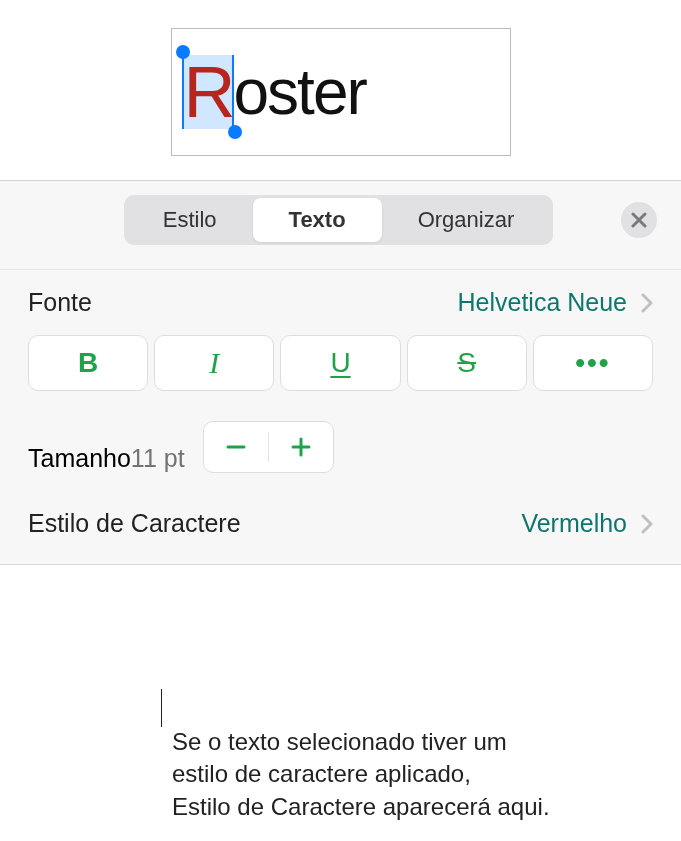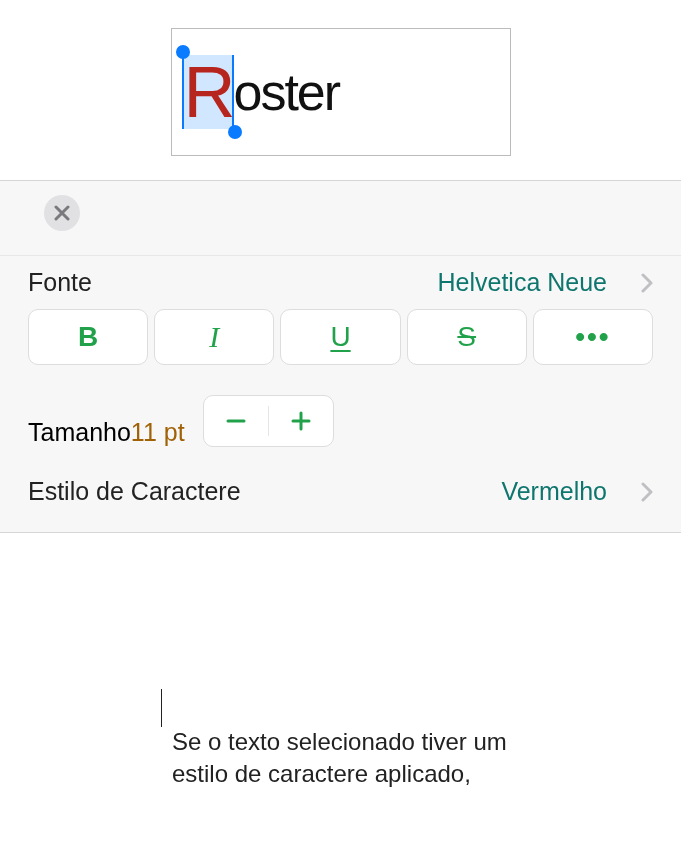--- a/index.html
+++ b/index.html
@@ -50,21 +50,21 @@
     .sel-handle.br { bottom: -6px; right: -8px; }
     .selected-char {
       font-size: 72px;
       font-weight: 500;
       color: #b7261e;
       position: relative;
       font-family: "Helvetica Neue", sans-serif;
       letter-spacing: -2px;
     }
     .rest-text {
-      font-size: 52px;
+      font-size: 64px;
       font-weight: 500;
       color: #111;
       font-family: "Helvetica Neue", sans-serif;
       letter-spacing: -2px;
     }
     .panel {
       background: #f7f7f8;
       border-top: 1px solid #d6d6d8;
       border-bottom: 1px solid #d6d6d8;
       padding: 14px 0 0 0;
@@ -104,25 +104,24 @@
       align-items: center;
       justify-content: center;
       margin-left: 20px;
       cursor: pointer;
       color: #7a7a7e;
       font-size: 20px;
     }
     .row {
       display: flex;
       align-items: center;
-      padding: 12px 28px;
+      padding: 18px 28px;
       font-size: 25px;
       color: #222;
       position: relative;
-      gap: 20px;
     }
     .row .label {
       flex: 0 0 auto;
     }
     .row .spacer {
       flex: 1;
     }
     .value-green {
       color: #0f766e;
       font-size: 25px;
@@ -154,21 +153,21 @@
     .style-btn .italic { font-style: italic; font-family: Georgia, serif; font-size: 30px; }
     .style-btn .underline { text-decoration: underline; text-underline-offset: 4px; }
     .style-btn .strike { text-decoration: line-through; }
     .size-row {
       display: flex;
       align-items: flex-end;
       padding: 20px 28px 18px;
       font-size: 25px;
     }
     .size-val {
-      color: #a16207;
+      color: #737373;
       margin-right: 18px;
       font-size: 25px;
     }
     .stepper {
       display: flex;
       background: #fff;
       border: 1px solid #ddd;
       border-radius: 10px;
       overflow: hidden;
     }
@@ -228,20 +227,25 @@
     <span class="selection-bg"></span>
     <span class="sel-handle tl"></span>
     <span class="sel-handle br"></span>
     <span class="selected-char">R</span>
   </span>
     <span class="rest-text">oster</span>
 </div>
 
 <div class="panel">
   <div class="tabs-row">
+    <div class="tab-seg">
+      <div class="tab">Estilo</div>
+      <div class="tab active">Texto</div>
+      <div class="tab">Organizar</div>
+    </div>
     <div class="close-btn">
       <svg width="16" height="16" viewBox="0 0 16 16">
           <path d="M2 2 L14 14 M14 2 L2 14" stroke="#7a7a7e" stroke-width="3" stroke-linecap="round"></path>
         </svg>
     </div>
   </div>
 
   <div class="row sep">
     <span class="label">Fonte</span>
     <span class="spacer"></span>
@@ -300,13 +304,14 @@
           <path d="M2 2 L10 10 L2 18" stroke="#c0c0c4" stroke-width="3" fill="none" stroke-linecap="round" stroke-linejoin="round"></path>
         </svg>
     </span>
   </div>
 </div>
 
 <div class="leader"></div>
 <div class="callout">
   <div>Se o texto selecionado tiver um</div>
   <div>estilo de caractere aplicado,</div>
+  <div>Estilo de Caractere aparecerá aqui.</div>
 </div>
 
 </body></html>

